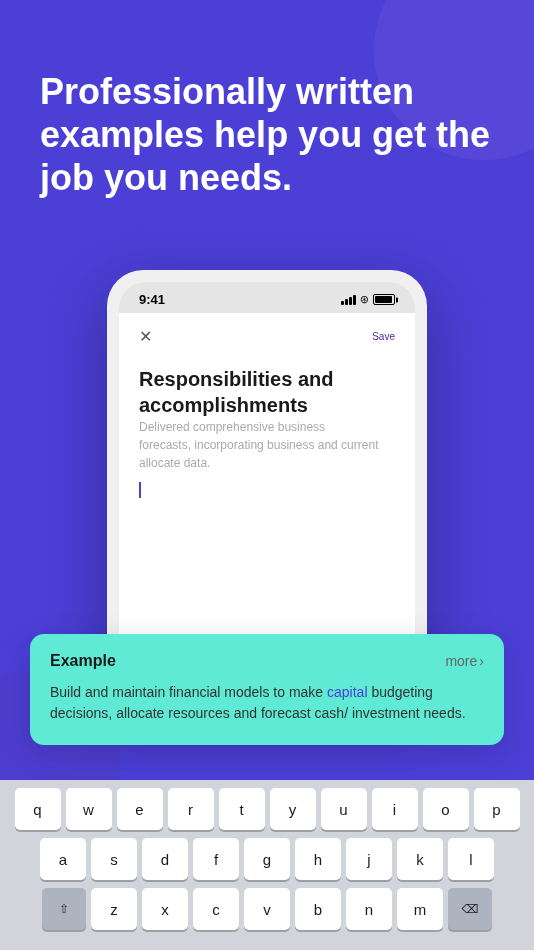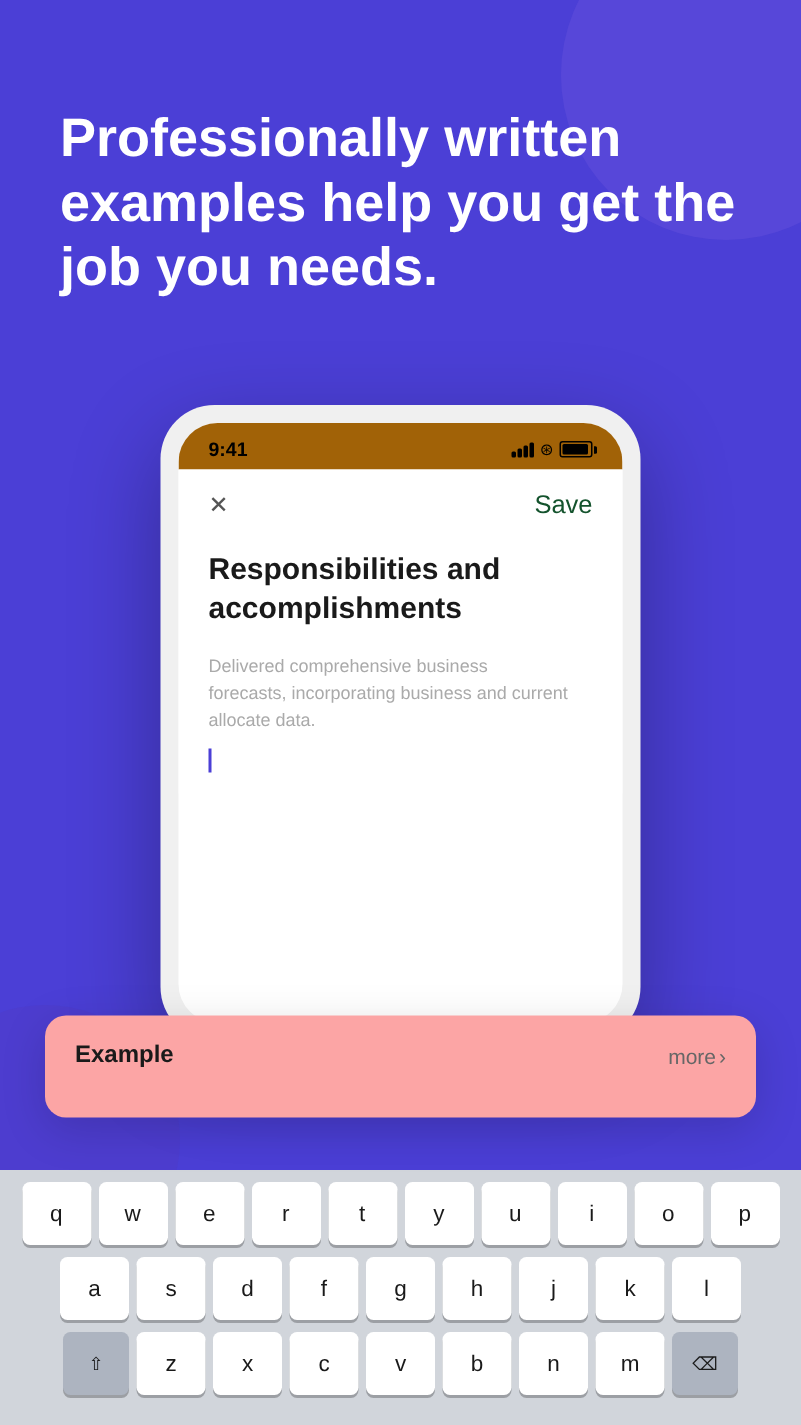--- a/index.html
+++ b/index.html
@@ -64,21 +64,21 @@
 
     .phone-screen {
       background: #ffffff;
       border-radius: 26px;
       overflow: hidden;
       min-height: 400px;
     }
 
     
     .status-bar {
-      background: #a16207;
+      background: #e5e5e5;
       padding: 10px 20px 6px;
       display: flex;
       justify-content: space-between;
       align-items: center;
     }
 
     .status-time {
       font-size: 13px;
       font-weight: 700;
       color: #000;
@@ -151,31 +151,30 @@
       margin-bottom: 20px;
     }
 
     .close-btn {
       font-size: 16px;
       color: #555;
       cursor: pointer;
     }
 
     .save-btn {
-      font-size: 17px;
-      color: #14532d;
+      font-size: 10px;
+      color: #4c1d95;
       font-weight: 500;
       cursor: pointer;
     }
 
     .section-title {
       font-size: 20px;
       font-weight: 700;
       color: #1a1a1a;
-      margin-bottom: 16px;
       line-height: 1.3;
     }
 
     .text-content {
       font-size: 12px;
       color: #aaa;
       line-height: 1.5;
       margin-bottom: 10px;
     }
 
@@ -191,21 +190,21 @@
       height: 16px;
       background: #4B3FD6;
     }
 
     
     .example-card {
       position: absolute;
       bottom: 205px;
       left: 30px;
       right: 30px;
-      background: #fca5a5;
+      background: #5eead4;
       border-radius: 14px;
       padding: 18px 20px 20px;
       box-shadow: 0 8px 30px rgba(0,0,0,0.15);
       z-index: 10;
     }
 
     .example-header {
       display: flex;
       justify-content: space-between;
       align-items: center;
@@ -330,20 +329,23 @@
 </div>
 
 <div class="example-card">
   <div class="example-header">
     <span class="example-label">Example</span>
     <span class="more-link">
       <span>more</span>
       <span class="chevron"> ›</span>
     </span>
   </div>
+  <div class="example-text">
+    Build and maintain financial models to make <span class="highlight-word">capital</span> budgeting decisions, allocate resources and forecast cash/ investment needs.
+  </div>
 </div>
 
 <div class="keyboard">
   <div class="key-row">
     <div class="key">q</div>
     <div class="key">w</div>
     <div class="key">e</div>
     <div class="key">r</div>
     <div class="key">t</div>
     <div class="key">y</div>

